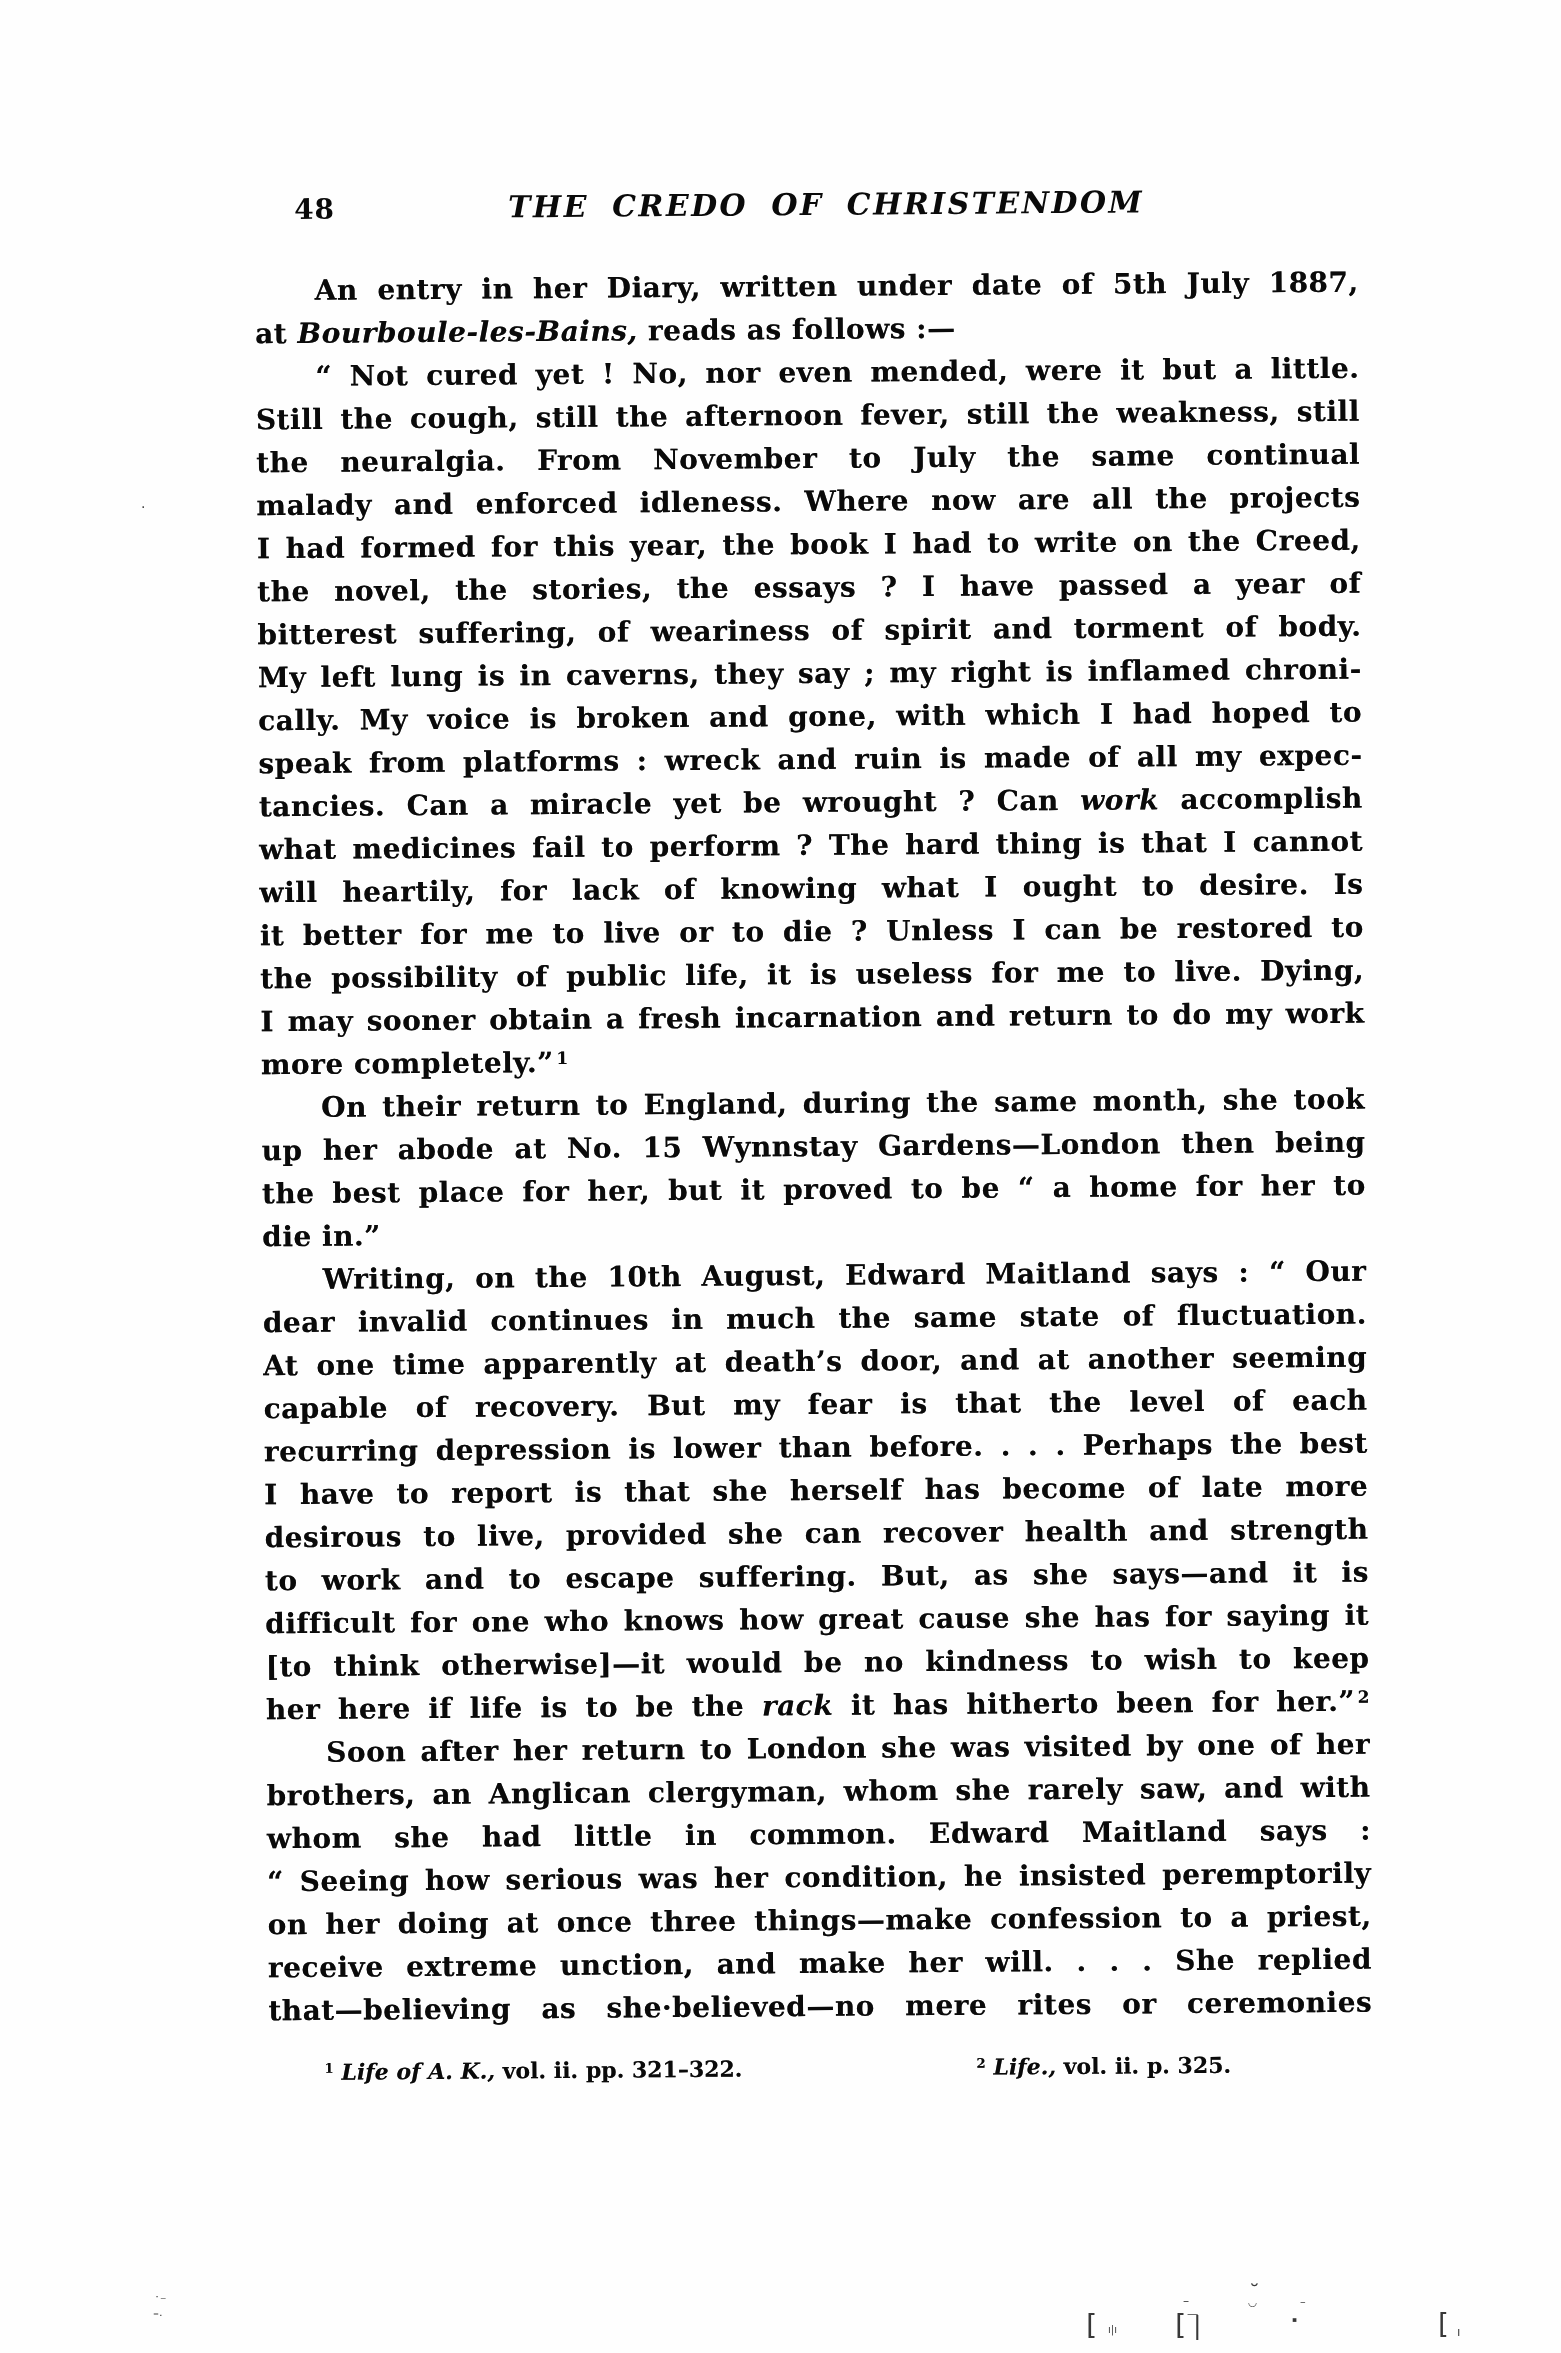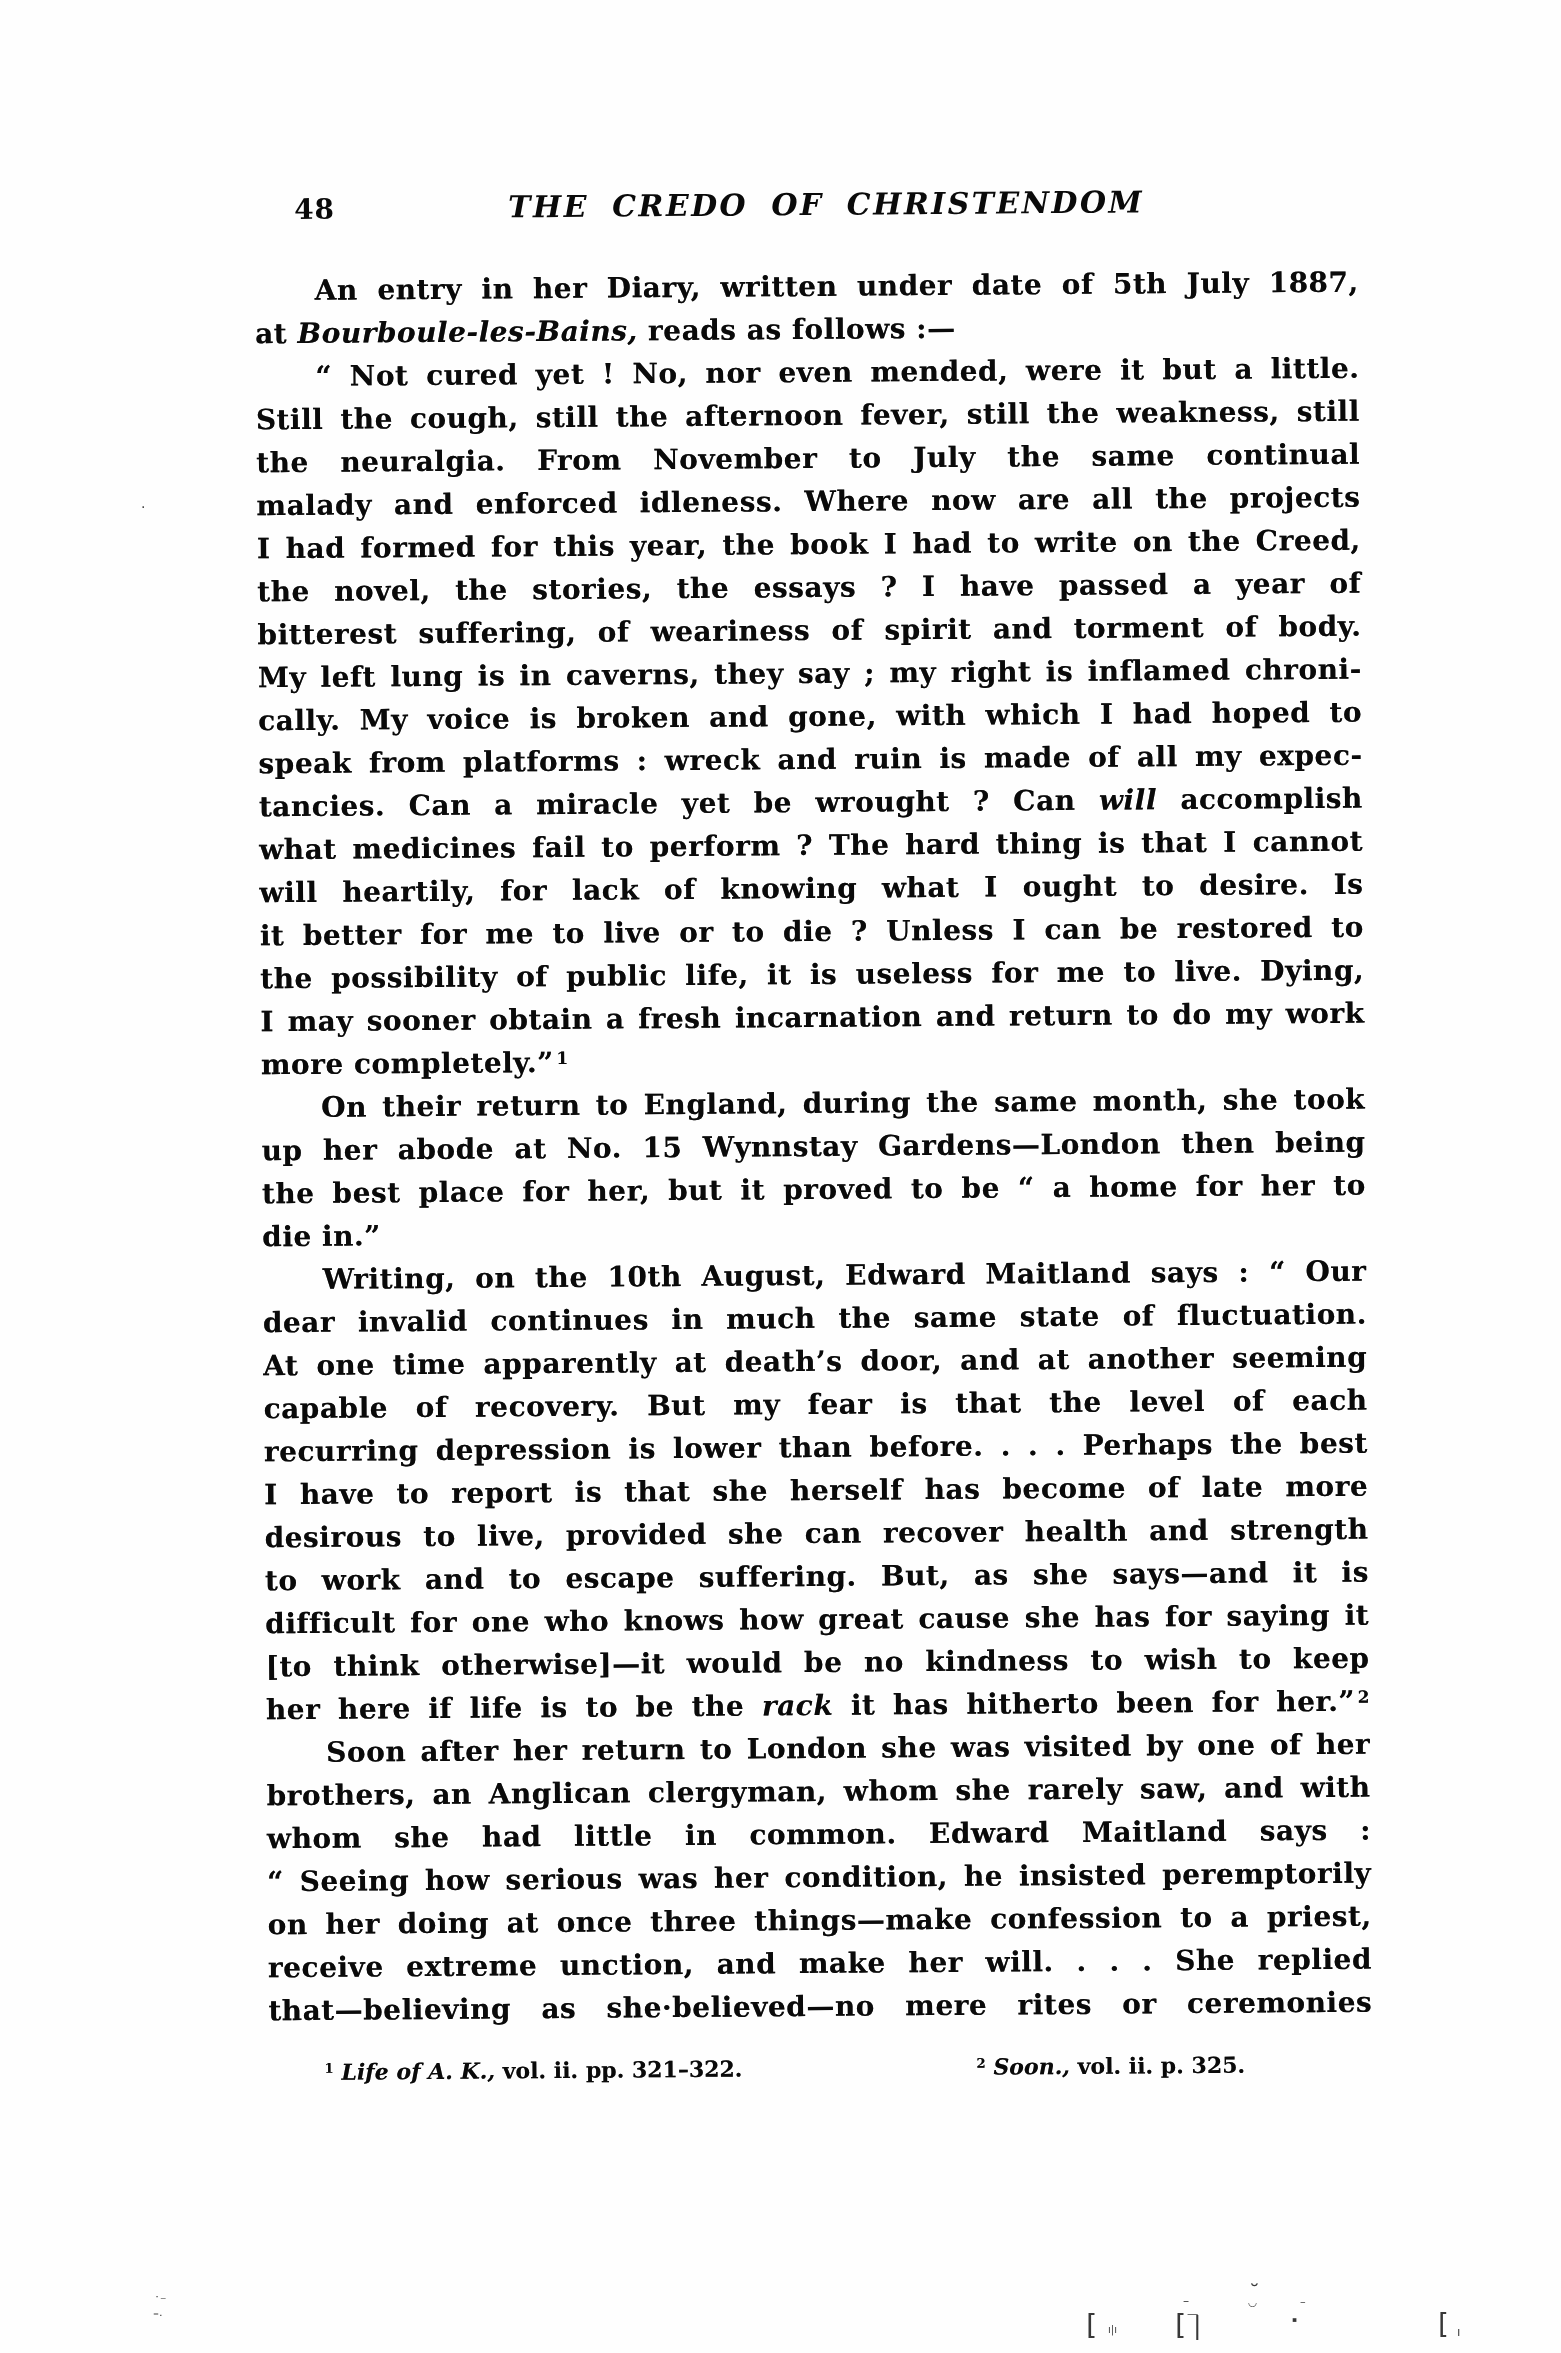--- a/index.html
+++ b/index.html
@@ -72,21 +72,21 @@
         <div class="line ind j">“ Not cured yet !  No, nor even mended, were it but a little.</div>
         <div class="line j">Still the cough, still the afternoon fever, still the weakness, still</div>
         <div class="line j">the neuralgia.  From November to July the same continual</div>
         <div class="line j">malady and enforced idleness.  Where now are all the projects</div>
         <div class="line j">I had formed for this year, the book I had to write on the Creed,</div>
         <div class="line j">the novel, the stories, the essays ?  I have passed a year of</div>
         <div class="line j">bitterest suffering, of weariness of spirit and torment of body.</div>
         <div class="line j">My left lung is in caverns, they say ; my right is inflamed chroni-</div>
         <div class="line j">cally.  My voice is broken and gone, with which I had hoped to</div>
         <div class="line j">speak from platforms :  wreck and ruin is made of all my expec-</div>
-        <div class="line j">tancies.  Can a miracle yet be wrought ?  Can <span class="it">will</span> accomplish</div>
+        <div class="line j">tancies.  Can a miracle yet be wrought ?  Can <span class="it">work</span> accomplish</div>
         <div class="line j">what medicines fail to perform ?  The hard thing is that I cannot</div>
         <div class="line j">will heartily, for lack of knowing what I ought to desire.  Is</div>
         <div class="line j">it better for me to live or to die ?  Unless I can be restored to</div>
         <div class="line j">the possibility of public life, it is useless for me to live.  Dying,</div>
         <div class="line j">I may sooner obtain a fresh incarnation and return to do my work</div>
         <div class="line">more completely.”<sup>1</sup></div>
         <div class="line ind j">On their return to England, during the same month, she took</div>
         <div class="line j">up her abode at No. 15 Wynnstay Gardens—London then being</div>
         <div class="line j">the best place for her, but it proved to be “ a home for her to</div>
         <div class="line">die in.”</div>
@@ -104,21 +104,21 @@
         <div class="line ind j">Soon after her return to London she was visited by one of  her</div>
         <div class="line j">brothers, an Anglican clergyman, whom she rarely saw, and with</div>
         <div class="line j">whom she had little in common.  Edward Maitland says :</div>
         <div class="line j">“ Seeing how serious was her condition, he insisted peremptorily</div>
         <div class="line j">on her doing at once three things—make confession to a priest,</div>
         <div class="line j">receive extreme unction, and make her will. . . .  She replied</div>
         <div class="line j">that—believing as she·believed—no mere rites or ceremonies</div>
       </div>
     <div class="footnotes">
       <div class="fn-left" id="fn-left"><sup>1</sup> <span class="it">Life of A. K.,</span> vol. ii. pp. 321–322.</div>
-      <div class="fn-right" id="fn-right"><sup>2</sup> <span class="it">Soon.,</span> vol. ii. p. 325.</div>
+      <div class="fn-right" id="fn-right"><sup>2</sup> <span class="it">Life.,</span> vol. ii. p. 325.</div>
     </div>
   </div>
   <div class="marks" id="marks">
       <span class="mark" style="left: 141px; top: 500px; font-size: 14px;">·</span>
       <span class="mark" style="left: 154px; top: 2295px; font-size: 12.2px;">˙⁻</span>
       <span class="mark" style="left: 153px; top: 2307px; font-size: 11.3px;">₌.</span>
       <span class="mark" style="left: 1086px; top: 2311px; font-size: 29px;">[</span>
       <span class="mark" style="left: 1108px; top: 2325px; font-size: 10px;">ı|ı</span>
       <span class="mark" style="left: 1183px; top: 2295px; font-size: 12.2px;">–</span>
       <span class="mark" style="left: 1249px; top: 2282px; font-size: 21.7px;">˘</span>

